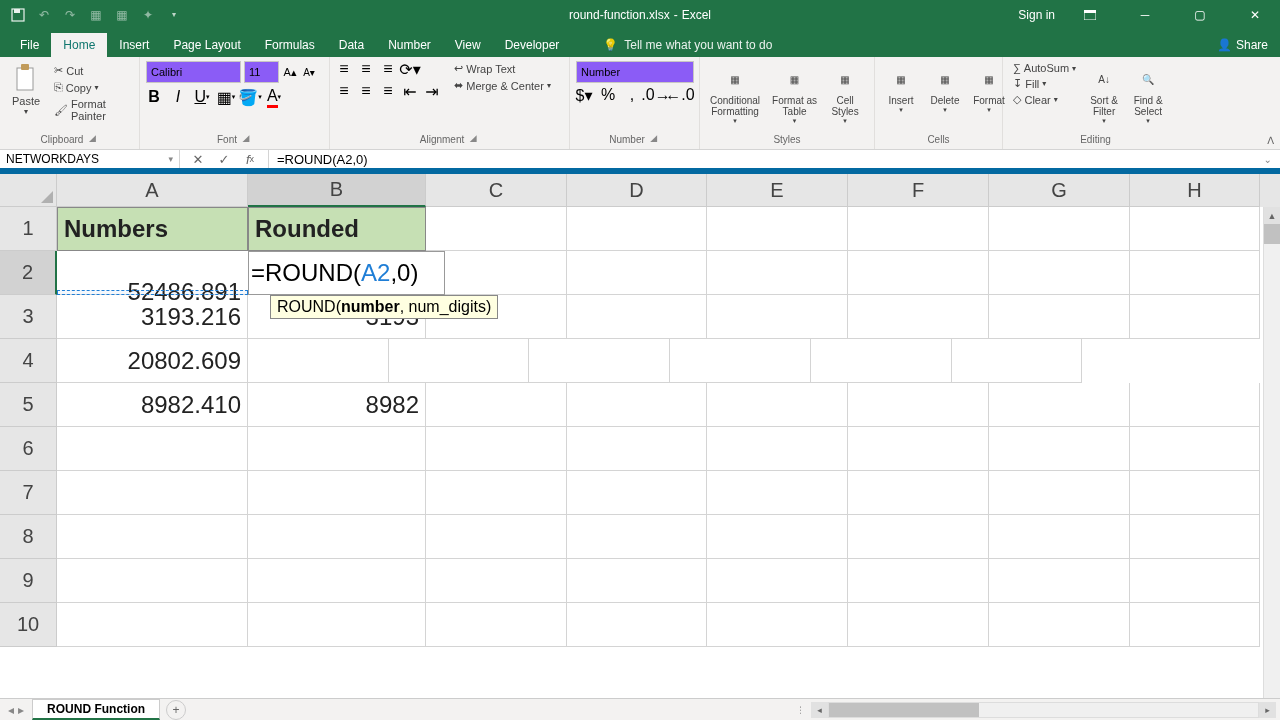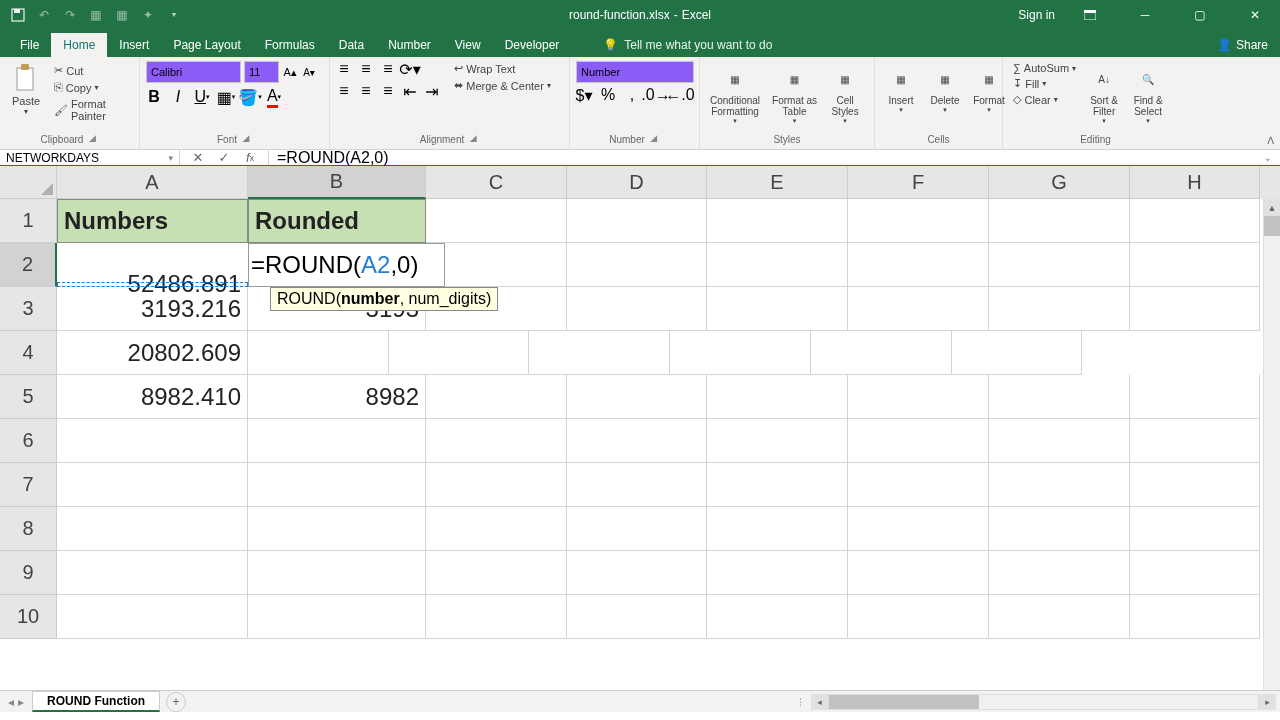--- a/index.html
+++ b/index.html
@@ -27,25 +27,25 @@
 .group-content { display: flex; align-items: flex-start; gap: 4px; flex: 1; }
 .rb-btn { display: flex; flex-direction: column; align-items: center; justify-content: center; font-size: 11px; color: #444; cursor: pointer; padding: 2px 4px; }
 .rb-btn-sm { font-size: 11px; color: #444; cursor: pointer; padding: 1px 4px; display: flex; align-items: center; gap: 3px; }
 .rb-icon-lg { width: 32px; height: 32px; display: flex; align-items: center; justify-content: center; }
 .rb-icon-sm { width: 16px; height: 16px; display: flex; align-items: center; justify-content: center; }
 .font-sel { border: 1px solid #c8c6c4; background: #8b5cf6; height: 22px; font-size: 11px; padding: 0 4px; }
 .ribbon-collapse { position: absolute; right: 6px; bottom: 3px; font-size: 10px; color: #666; cursor:pointer;}
 .dialog-launcher{ width:12px; height:12px; font-size:9px; color:#888;}
 
 
-.formula-bar { height: 16px; border-bottom: 1px solid #0369a1; display: flex; align-items: center; background: #fff; }
+.formula-bar { height: 24px; border-bottom: 6px solid #0369a1; display: flex; align-items: center; background: #fff; }
 .name-box { width: 180px; border-right: 1px solid #d4d4d4; display: flex; align-items: center; padding: 0 6px; font-size: 12px; height: 100%; justify-content: space-between;}
 .fb-btns { display: flex; align-items: center; gap: 6px; padding: 0 8px; border-right: 1px solid #d4d4d4; height: 100%; }
 .fb-btn { width: 20px; height: 20px; display: flex; align-items: center; justify-content: center; cursor: pointer; color: #666; font-size: 13px;}
-.formula-input { flex: 1; padding: 0 8px; font-size: 16px; display: flex; align-items: flex-end; }
+.formula-input { flex: 1; padding: 0 8px; font-size: 13px; display: flex; align-items: flex-end; }
 .fb-expand { padding: 0 8px; color:#888; font-size:10px; cursor:pointer;}
 
 
 .grid-container { position: relative; height: 524px; overflow: hidden; }
 .col-headers { display: flex; height: 33px; background: #e6e6e6; }
 .corner { width: 57px; border-right: 1px solid #ccc; border-bottom: 1px solid #ccc; background: #e6e6e6; position: relative;}
 .corner::after{ content:''; position:absolute; right:3px; bottom:3px; border-style:solid; border-width: 0 0 12px 12px; border-color: transparent transparent #b0b0b0 transparent;}
 .col-h { border-right: 1px solid #ccc; border-bottom: 1px solid #ccc; display: flex; align-items: center; justify-content: center; font-size: 20px; color: #444; background: #e6e6e6; }
 .col-h.sel { background: #d2d2d2; border-bottom: 2px solid #217346;}
 .col-A { width: 191px; } .col-B { width: 178px; } .col-C { width: 141px; } .col-D { width: 140px; }

